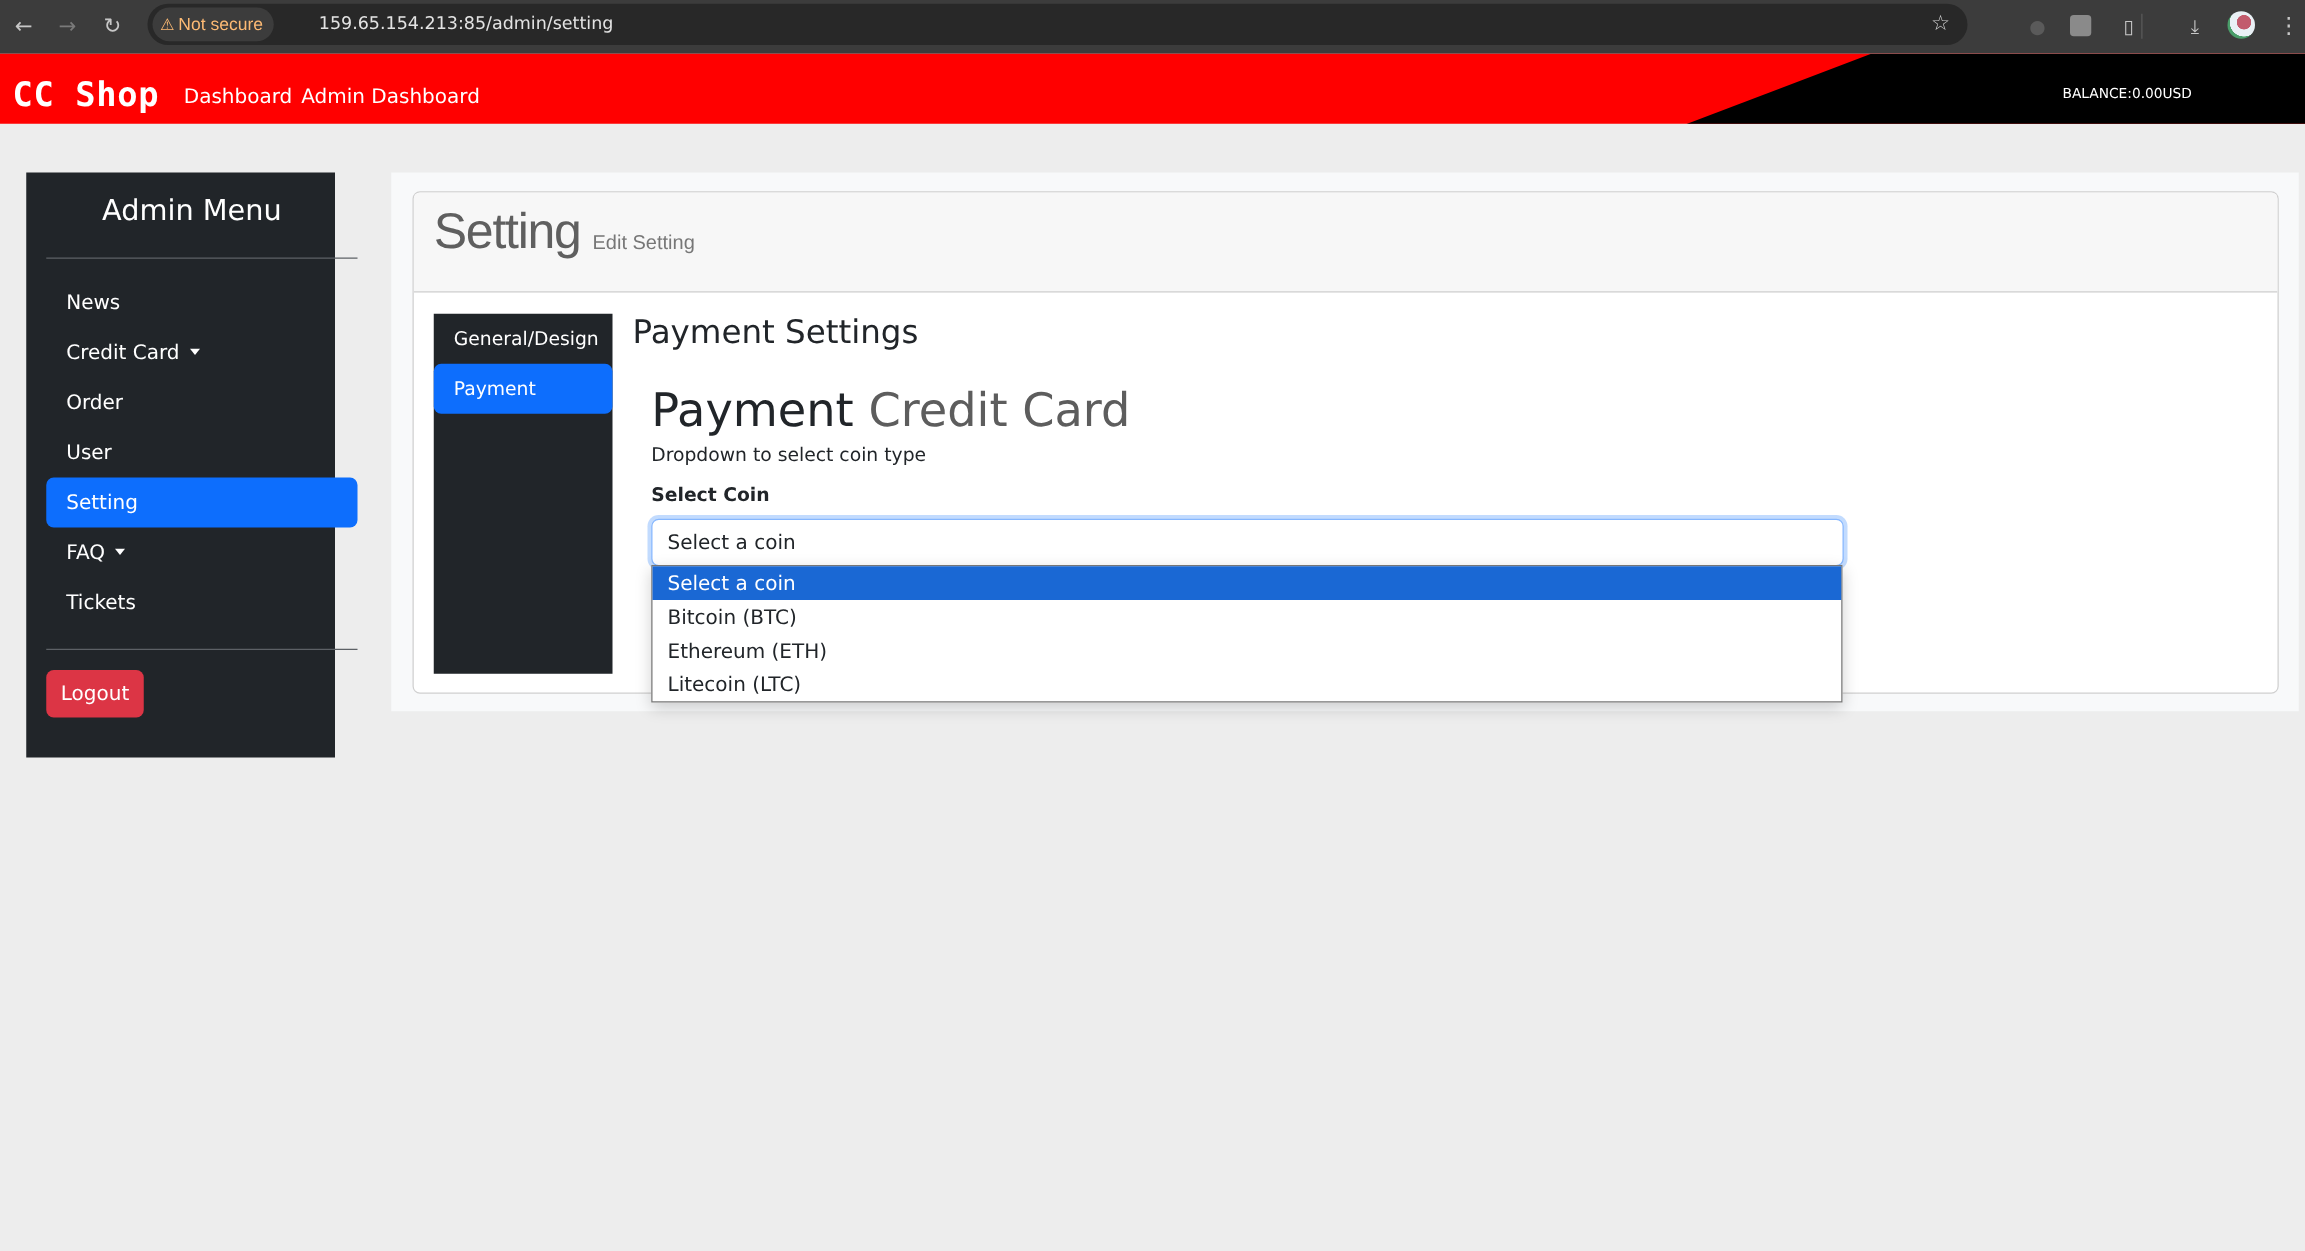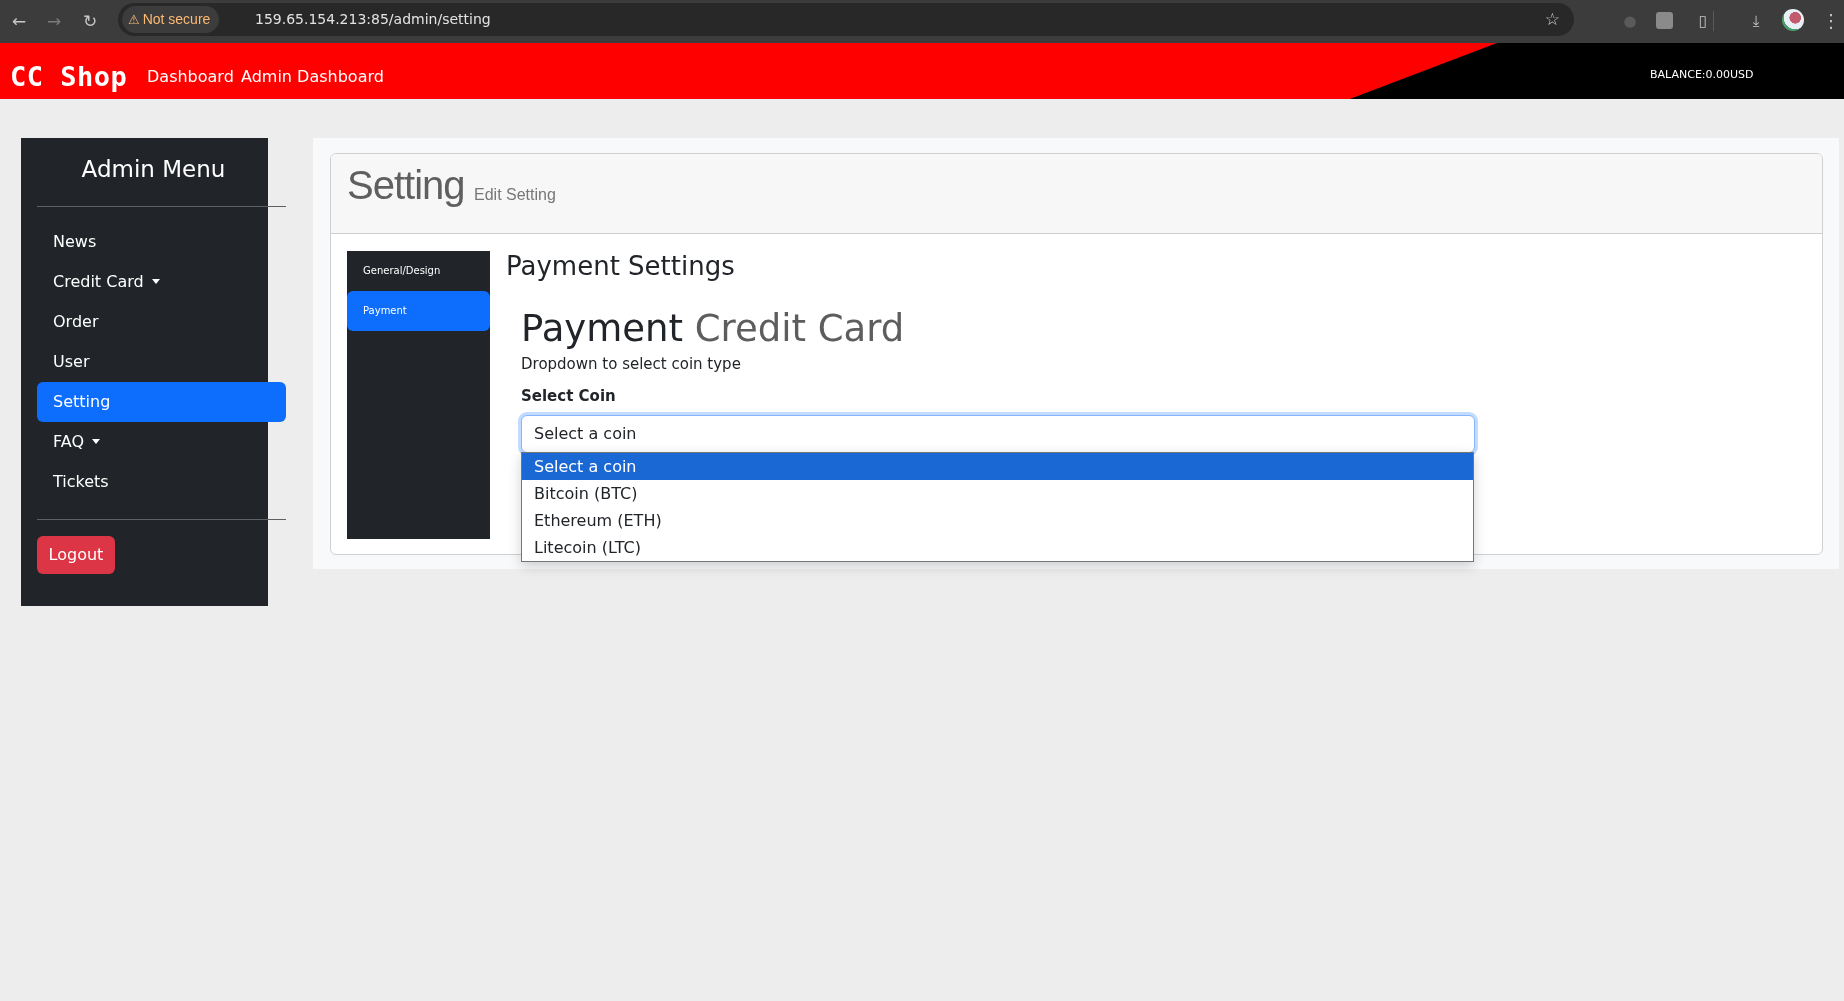--- a/index.html
+++ b/index.html
@@ -39,21 +39,21 @@
   .logout-btn { position: absolute; left: 16px; top: 398px; width: 78px; height: 38px; background: #dc3545; color: #fff; border: none; border-radius: 6px; font-size: 16px; font-family: "DejaVu Sans", sans-serif; line-height: 38px; text-align: center; }
 
   
   .outer-panel { position: absolute; left: 313px; top: 138px; width: 1526px; height: 431px; background: #f8f9fa; }
   .card { position: absolute; left: 17px; top: 15px; width: 1493px; height: 402px; background: #fff; border: 1px solid #d0d0d0; border-radius: 6px; overflow: hidden; }
   .card-header { position: absolute; left: 0; top: 0; width: 100%; height: 80px; background: #f7f7f7; border-bottom: 1px solid #cfcfcf; }
   .page-title { position: absolute; left: 16px; top: 9px; color: #5f5f5f; font-size: 40px; font-family: "Liberation Sans", sans-serif; letter-spacing: -1px; }
   .page-subtitle { position: absolute; left: 143px; top: 32px; color: #777; font-size: 16px; font-family: Liberation Sans, sans-serif; }
 
   .tab-nav { position: absolute; left: 16px; top: 97px; width: 143px; height: 288px; background: #212529; }
-  .tab-item { position: absolute; left: 0; width: 143px; height: 40px; line-height: 40px; padding-left: 16px; color: #fff; font-size: 10px; font-family: "DejaVu Sans", sans-serif; border-radius: 6px; cursor: pointer; }
+  .tab-item { position: absolute; left: 0; width: 143px; height: 40px; line-height: 40px; padding-left: 16px; color: #fff; font-size: 15px; font-family: "DejaVu Sans", sans-serif; border-radius: 6px; cursor: pointer; }
   .tab-item.active { background: #0d6efd; }
 
   .section-title { position: absolute; left: 175px; top: 97px; color: #212529; font-size: 26px; font-family: "DejaVu Sans", sans-serif; }
   .pay-title { position: absolute; left: 190px; top: 153px; color: #212529; font-size: 37px; font-family: "DejaVu Sans", sans-serif; }
   .pay-title .muted { color: #5d5d5d; font-weight: normal; }
   .help-text { position: absolute; left: 190px; top: 201px; color: #212529; font-size: 15px; font-family: "DejaVu Sans", sans-serif; }
   .field-label { position: absolute; left: 190px; top: 233px; color: #212529; font-size: 15px; font-weight: bold; font-family: "DejaVu Sans", sans-serif; }
   .select-box { position: absolute; left: 190px; top: 261px; width: 954px; height: 38px; border: 1px solid #86b7fe; border-radius: 6px; box-shadow: 0 0 0 3px rgba(13,110,253,0.25); background: #fff; color: #212529; font-size: 16px; line-height: 36px; padding-left: 12px; font-family: "DejaVu Sans", sans-serif; }
 
   .dropdown { position: absolute; left: 521px; top: 452px; width: 953px; height: 110px; background: #fff; border: 1px solid #767676; box-shadow: 0 4px 12px rgba(0,0,0,0.18); z-index: 5; }

